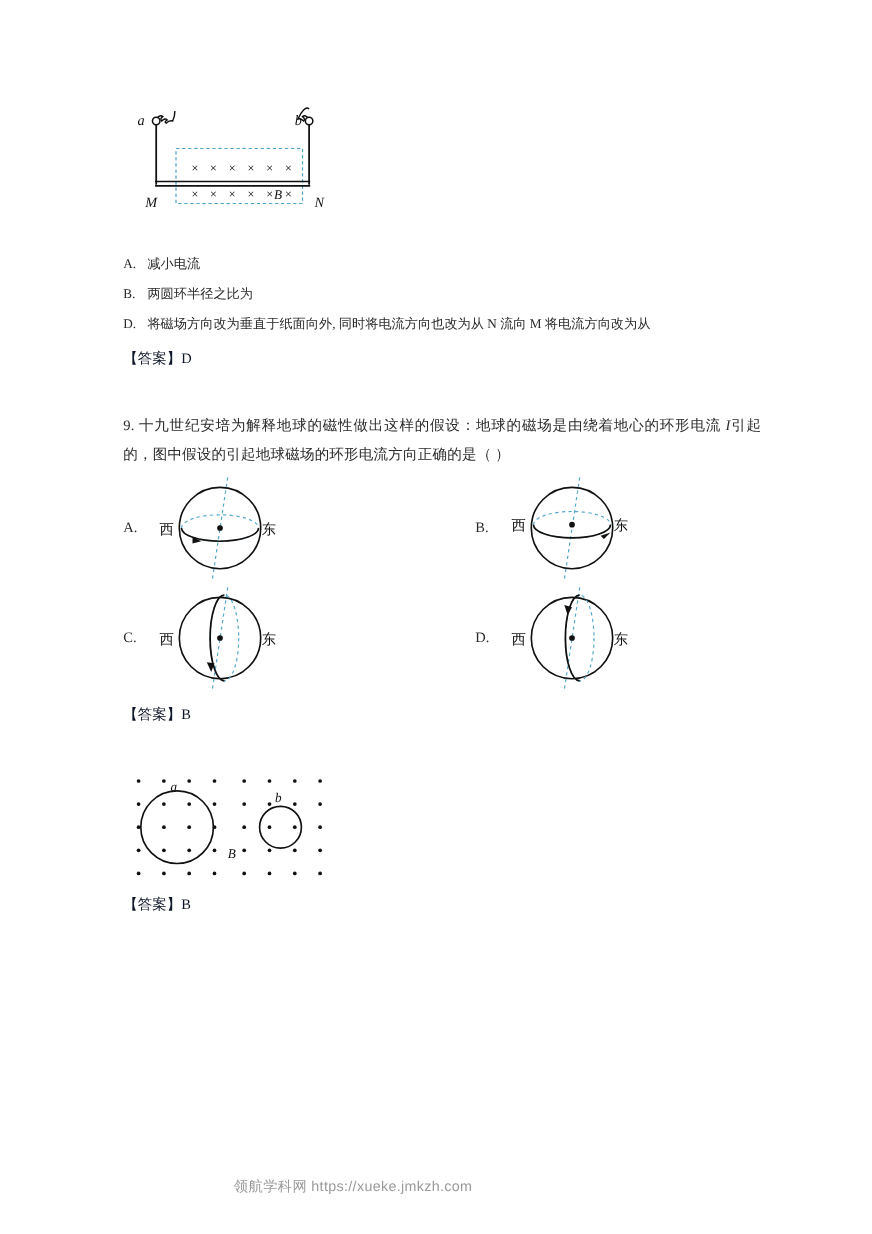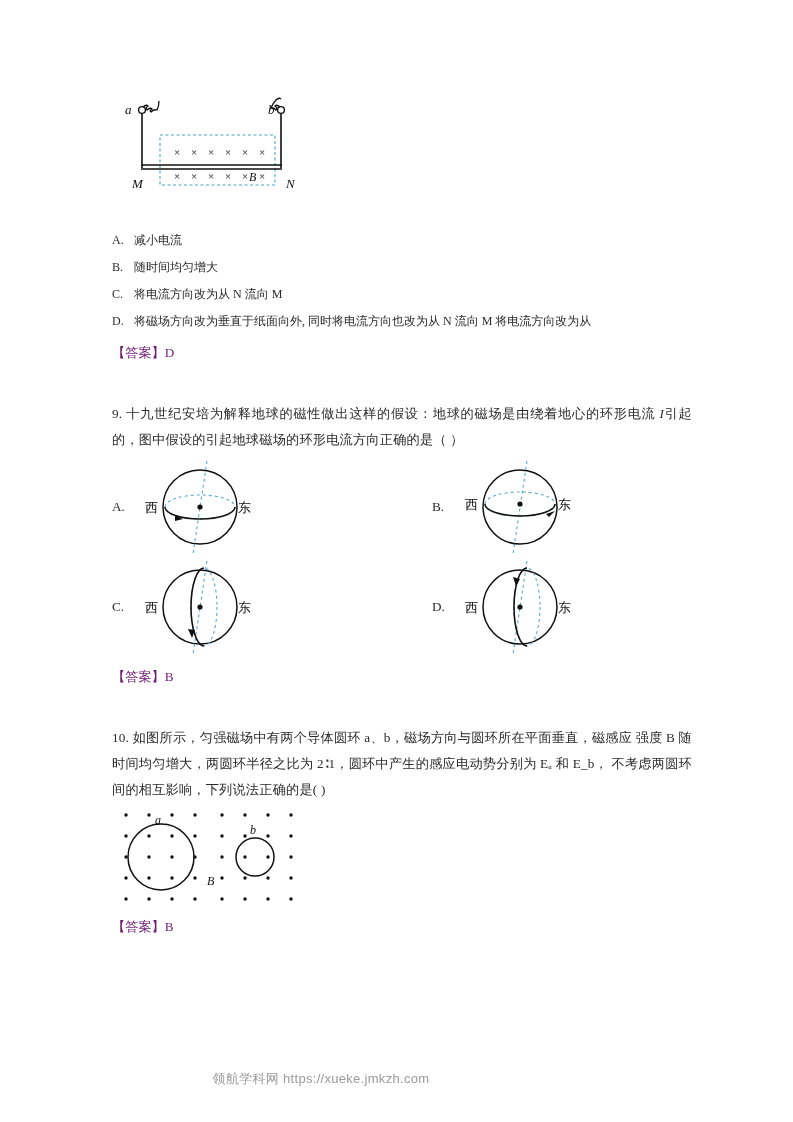--- a/index.html
+++ b/index.html
@@ -46,21 +46,21 @@
     display: inline-block;
     width: 22px;
   }
   .ital {
     font-style: italic;
     font-family: "Liberation Serif", serif;
   }
   .ansline {
     font-size: 13.2px;
     line-height: 28px;
-    color: #701a75;
+    color: #0f172a;
     margin-top: 4px;
   }
 
   
   .block-q8-opts { margin-top: 12px; }
   .gap-big { height: 34px; }
 
   
   .fig-rail {
     position: relative;
@@ -168,24 +168,21 @@
 
         <text x="131" y="101" font-family="Liberation Serif, serif" font-size="12" font-style="italic" fill="#111">B</text>
       </svg>
     </div>
 
     <div class="block-q8-opts">
       <div class="opt">
         <span class="lab">A.</span><span>减小电流</span>
       </div>
       <div class="opt">
-        <span class="lab">B.</span><span>随时间均匀增大</span>
-      </div>
-      <div class="opt">
-        <span class="lab">C.</span><span>将电流方向改为从 N 流向 M</span>
+        <span class="lab">B.</span><span>两圆环半径之比为</span>
       </div>
       <div class="opt">
         <span class="lab">D.</span><span>将磁场方向改为垂直于纸面向外, 同时将电流方向也改为从 N 流向 M 将电流方向改为从</span>
       </div>
       <div class="ansline">
         <span>【答案】</span><span>D</span>
       </div>
     </div>
 
     <div class="gap-big"></div>
@@ -257,26 +254,20 @@
       </div>
 
       <div class="ansline">
         <span>【答案】</span><span>B</span>
       </div>
     </div>
 
     <div class="gap-big"></div>
 
     <div>
-      <div class="qtext">
-        <span>10.</span>
-        <span>如图所示，匀强磁场中有两个导体圆环 a、b，磁场方向与圆环所在平面垂直，磁感应</span>
-        <span>强度 B 随时间均匀增大，两圆环半径之比为 2∶1，圆环中产生的感应电动势分别为 Eₐ 和 E_b，</span>
-        <span>不考虑两圆环间的相互影响，下列说法正确的是(        )</span>
-      </div>
 
       <div class="fig-rings">
         <svg width="200" height="100" viewBox="0 0 200 100">
 
           <g fill="#111">
             <circle cx="12" cy="8" r="1.7"></circle>
               <circle cx="35" cy="8" r="1.7"></circle>
             <circle cx="58" cy="8" r="1.7"></circle>
               <circle cx="81" cy="8" r="1.7"></circle>
             <circle cx="108" cy="8" r="1.7"></circle>

